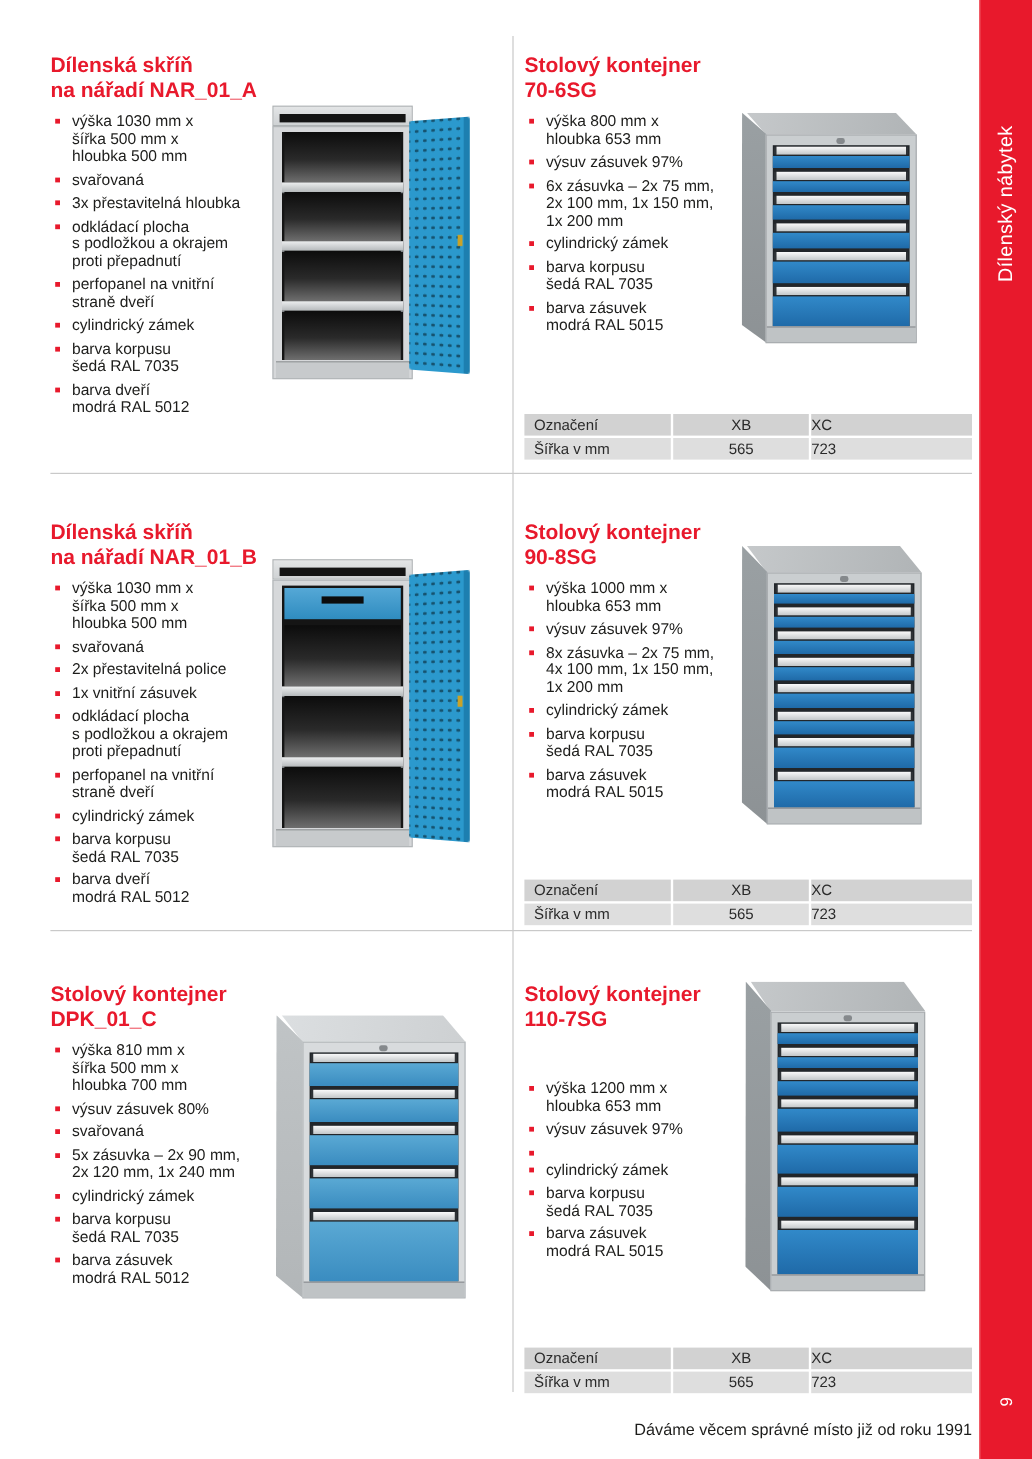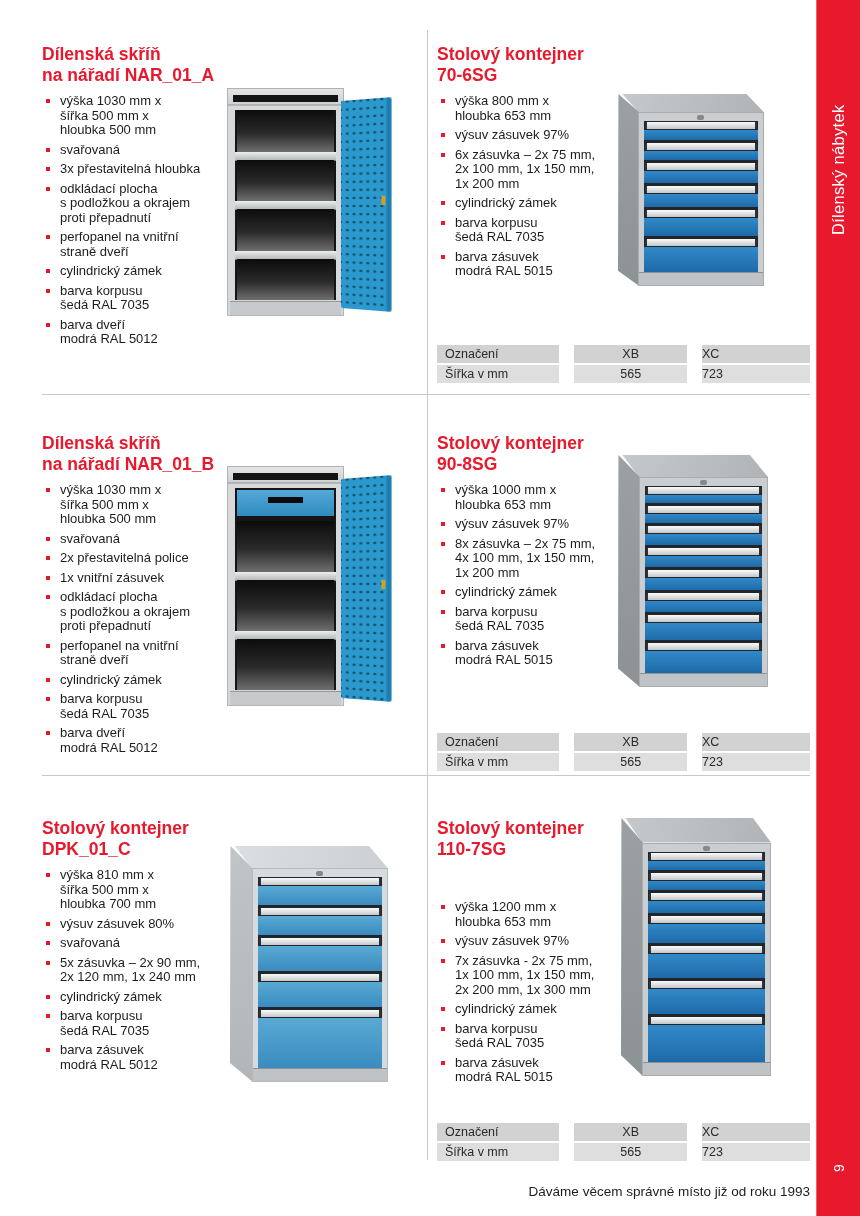--- a/index.html
+++ b/index.html
@@ -21,21 +21,21 @@
   
   .card{position:absolute;}
   .title{color:#e8192c;font-size:17.5px;font-weight:700;line-height:21px;white-space:pre-line;margin:0;}
   .bullets{margin-top:8px;}
   .bullet{display:flex;margin-bottom:5px;}
   .mark{flex:0 0 4px;width:4px;height:4px;background:#e8192c;margin:5px 10px 0 4px;}
   .btxt{font-size:13px;line-height:14.5px;white-space:pre-line;}
 
   
   .spec-table{position:absolute;left:0;right:0;display:flex;flex-direction:column;row-gap:2px;}
-  .trow{display:flex;column-gap:15px;height:18px;}
+  .trow{display:flex;column-gap:2px;height:18px;}
   .tcell{font-size:12.5px;line-height:18px;color:#2a2a2a;}
   .thead .tcell{background:#d2d2d2;}
   .tdata .tcell{background:#dedede;}
   .tcell.c0{flex:0 0 32.8%;padding-left:8px;box-sizing:border-box;}
   .tcell.c1{flex:0 0 30.2%;text-align:center;}
   .tcell.c2{flex:1;}
 
   
   .pimg{position:absolute;}
 
@@ -487,23 +487,20 @@
           <div class="mark"></div>
           <div class="btxt">výška 1200 mm x
 hloubka 653 mm</div>
         </div>
         <div class="bullet">
           <div class="mark"></div>
           <div class="btxt">výsuv zásuvek 97%</div>
         </div>
         <div class="bullet">
           <div class="mark"></div>
-          <div class="btxt">7x zásuvka - 2x 75 mm,
-1x 100 mm, 1x 150 mm,
-2x 200 mm, 1x 300 mm</div>
         </div>
         <div class="bullet">
           <div class="mark"></div>
           <div class="btxt">cylindrický zámek</div>
         </div>
         <div class="bullet">
           <div class="mark"></div>
           <div class="btxt">barva korpusu
 šedá RAL 7035</div>
         </div>
@@ -558,20 +555,20 @@
           <div class="tcell c2">XC</div>
         </div>
         <div class="trow tdata">
           <div class="tcell c0">Šířka v mm</div>
           <div class="tcell c1">565</div>
           <div class="tcell c2">723</div>
         </div>
       </div>
   </div>
 
-  <div class="footer">Dáváme věcem správné místo již od roku 1993</div>
+  <div class="footer">Dáváme věcem správné místo již od roku 1991</div>
 
   <div class="sidebar">
     <div class="vtext label">Dílenský nábytek</div>
     <div class="vtext pnum">9</div>
   </div>
 
 </div>
 
 </body></html>

